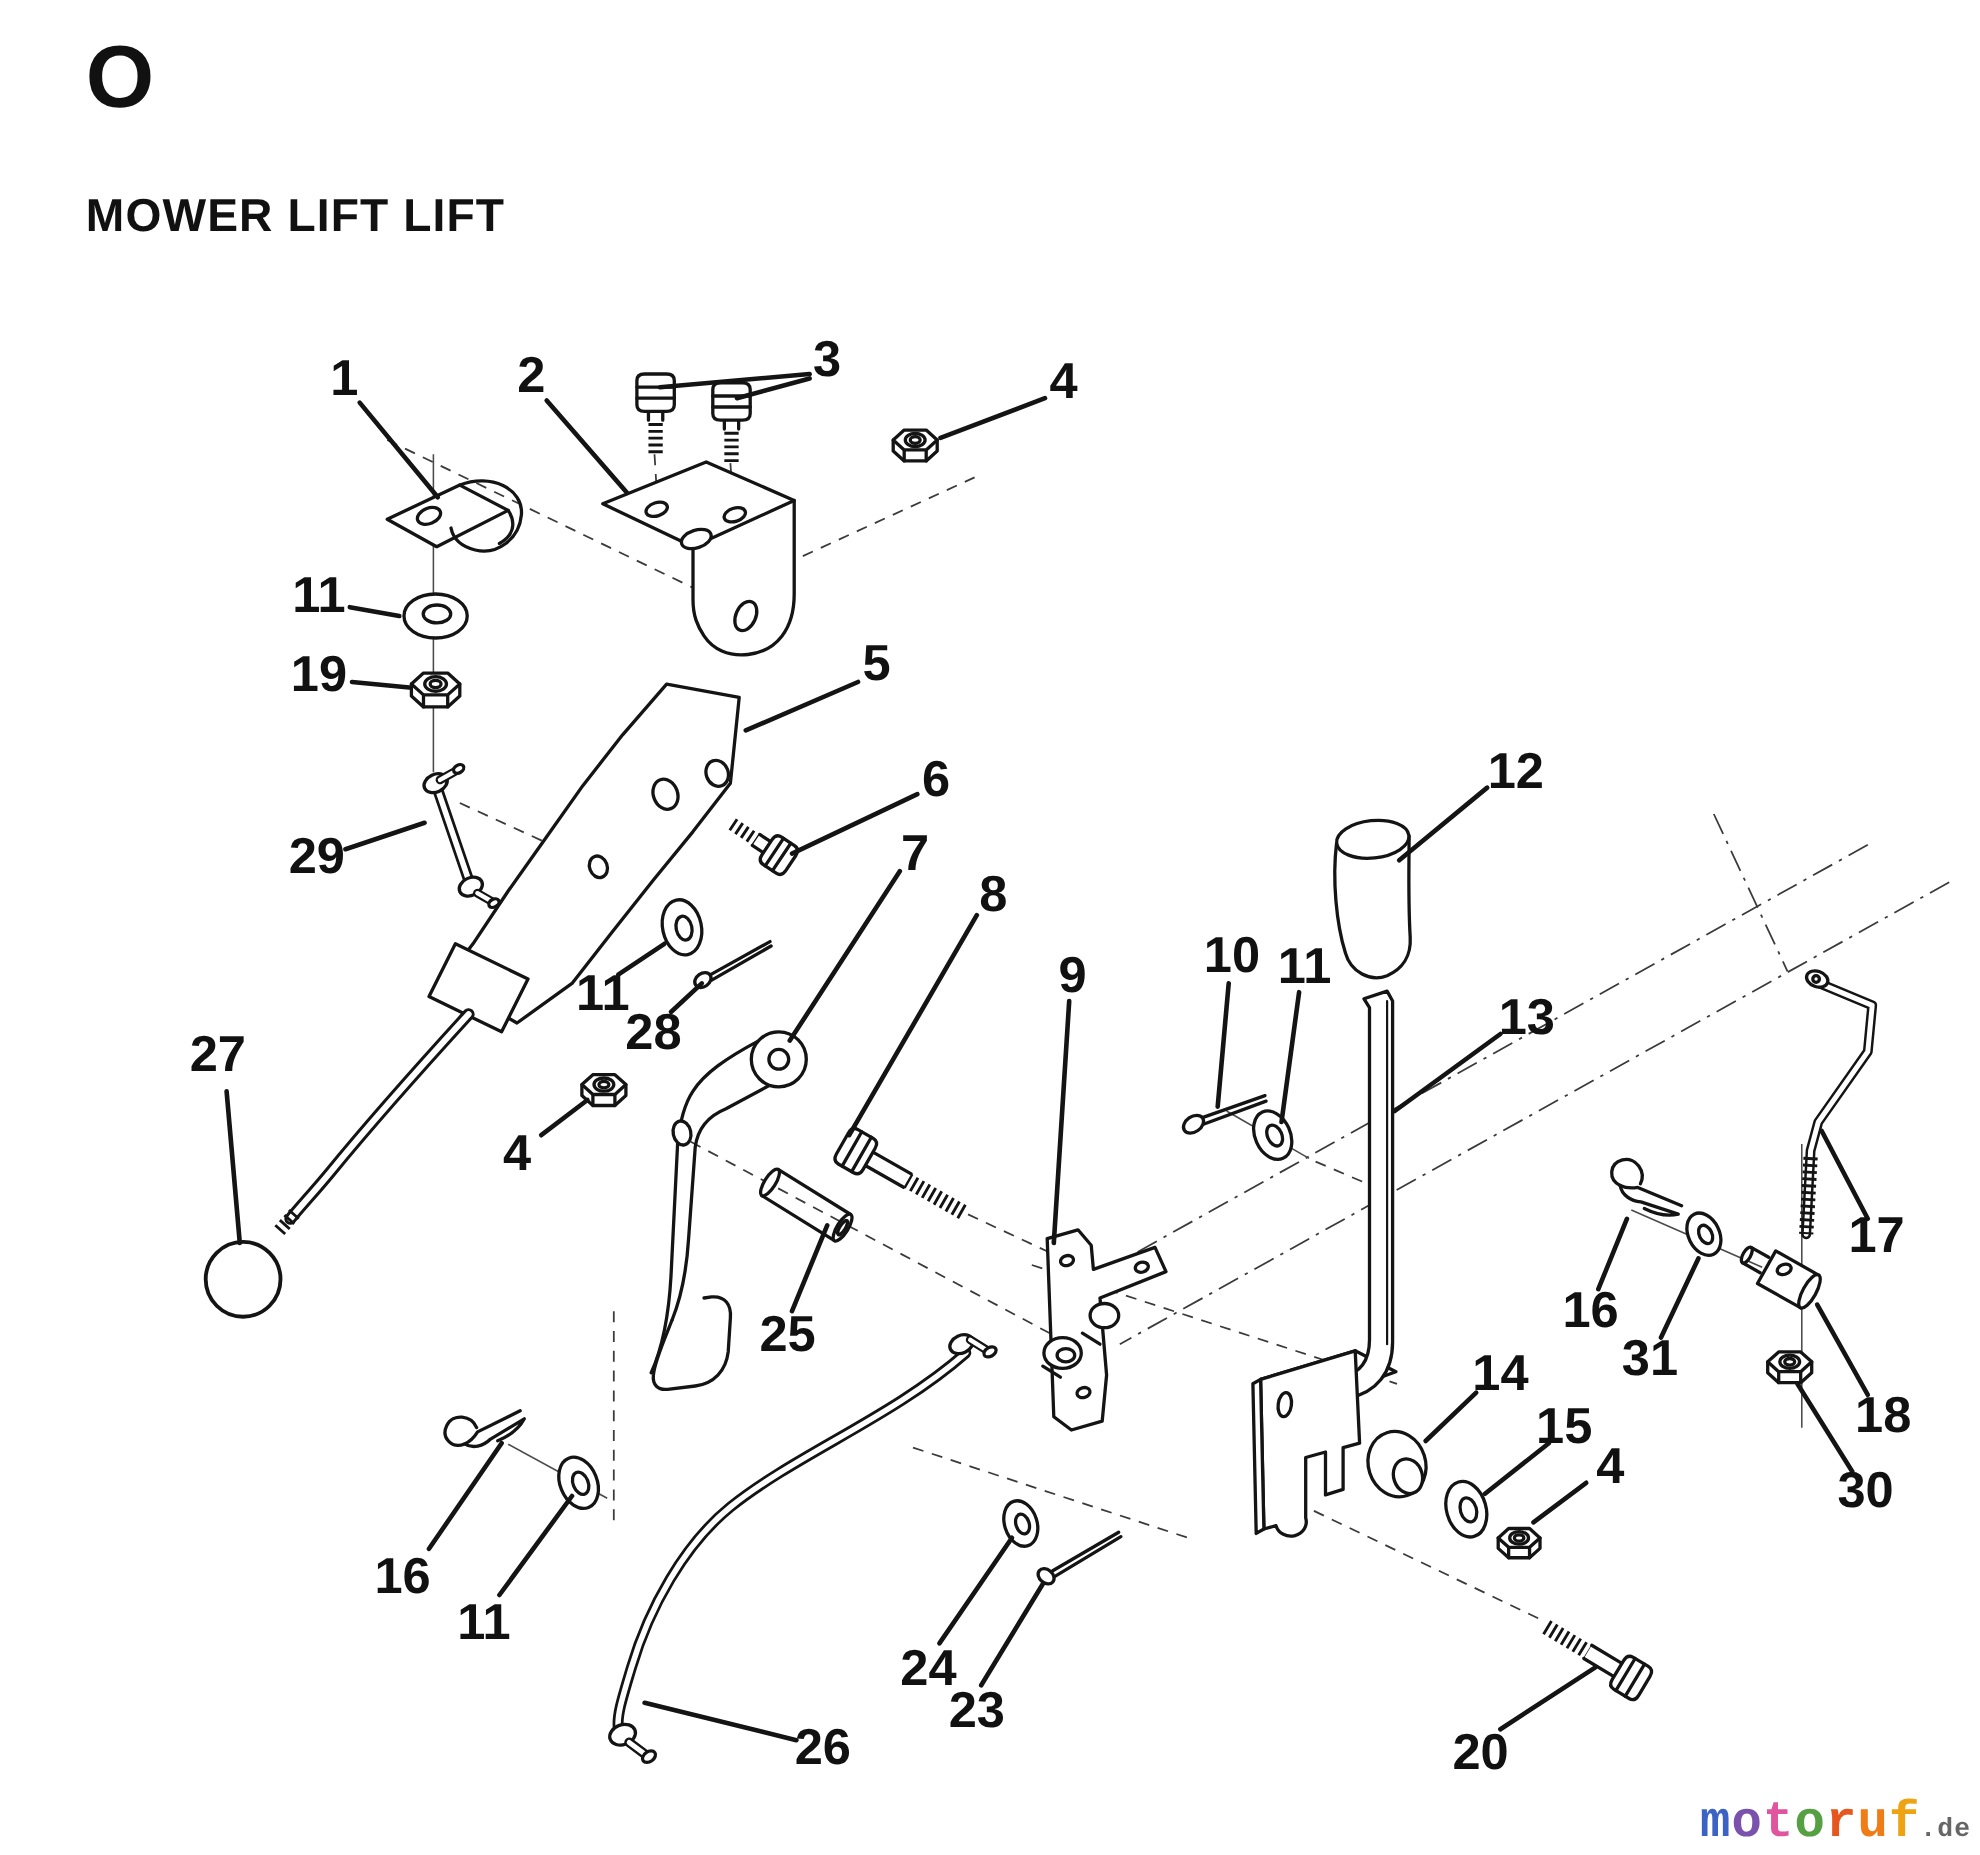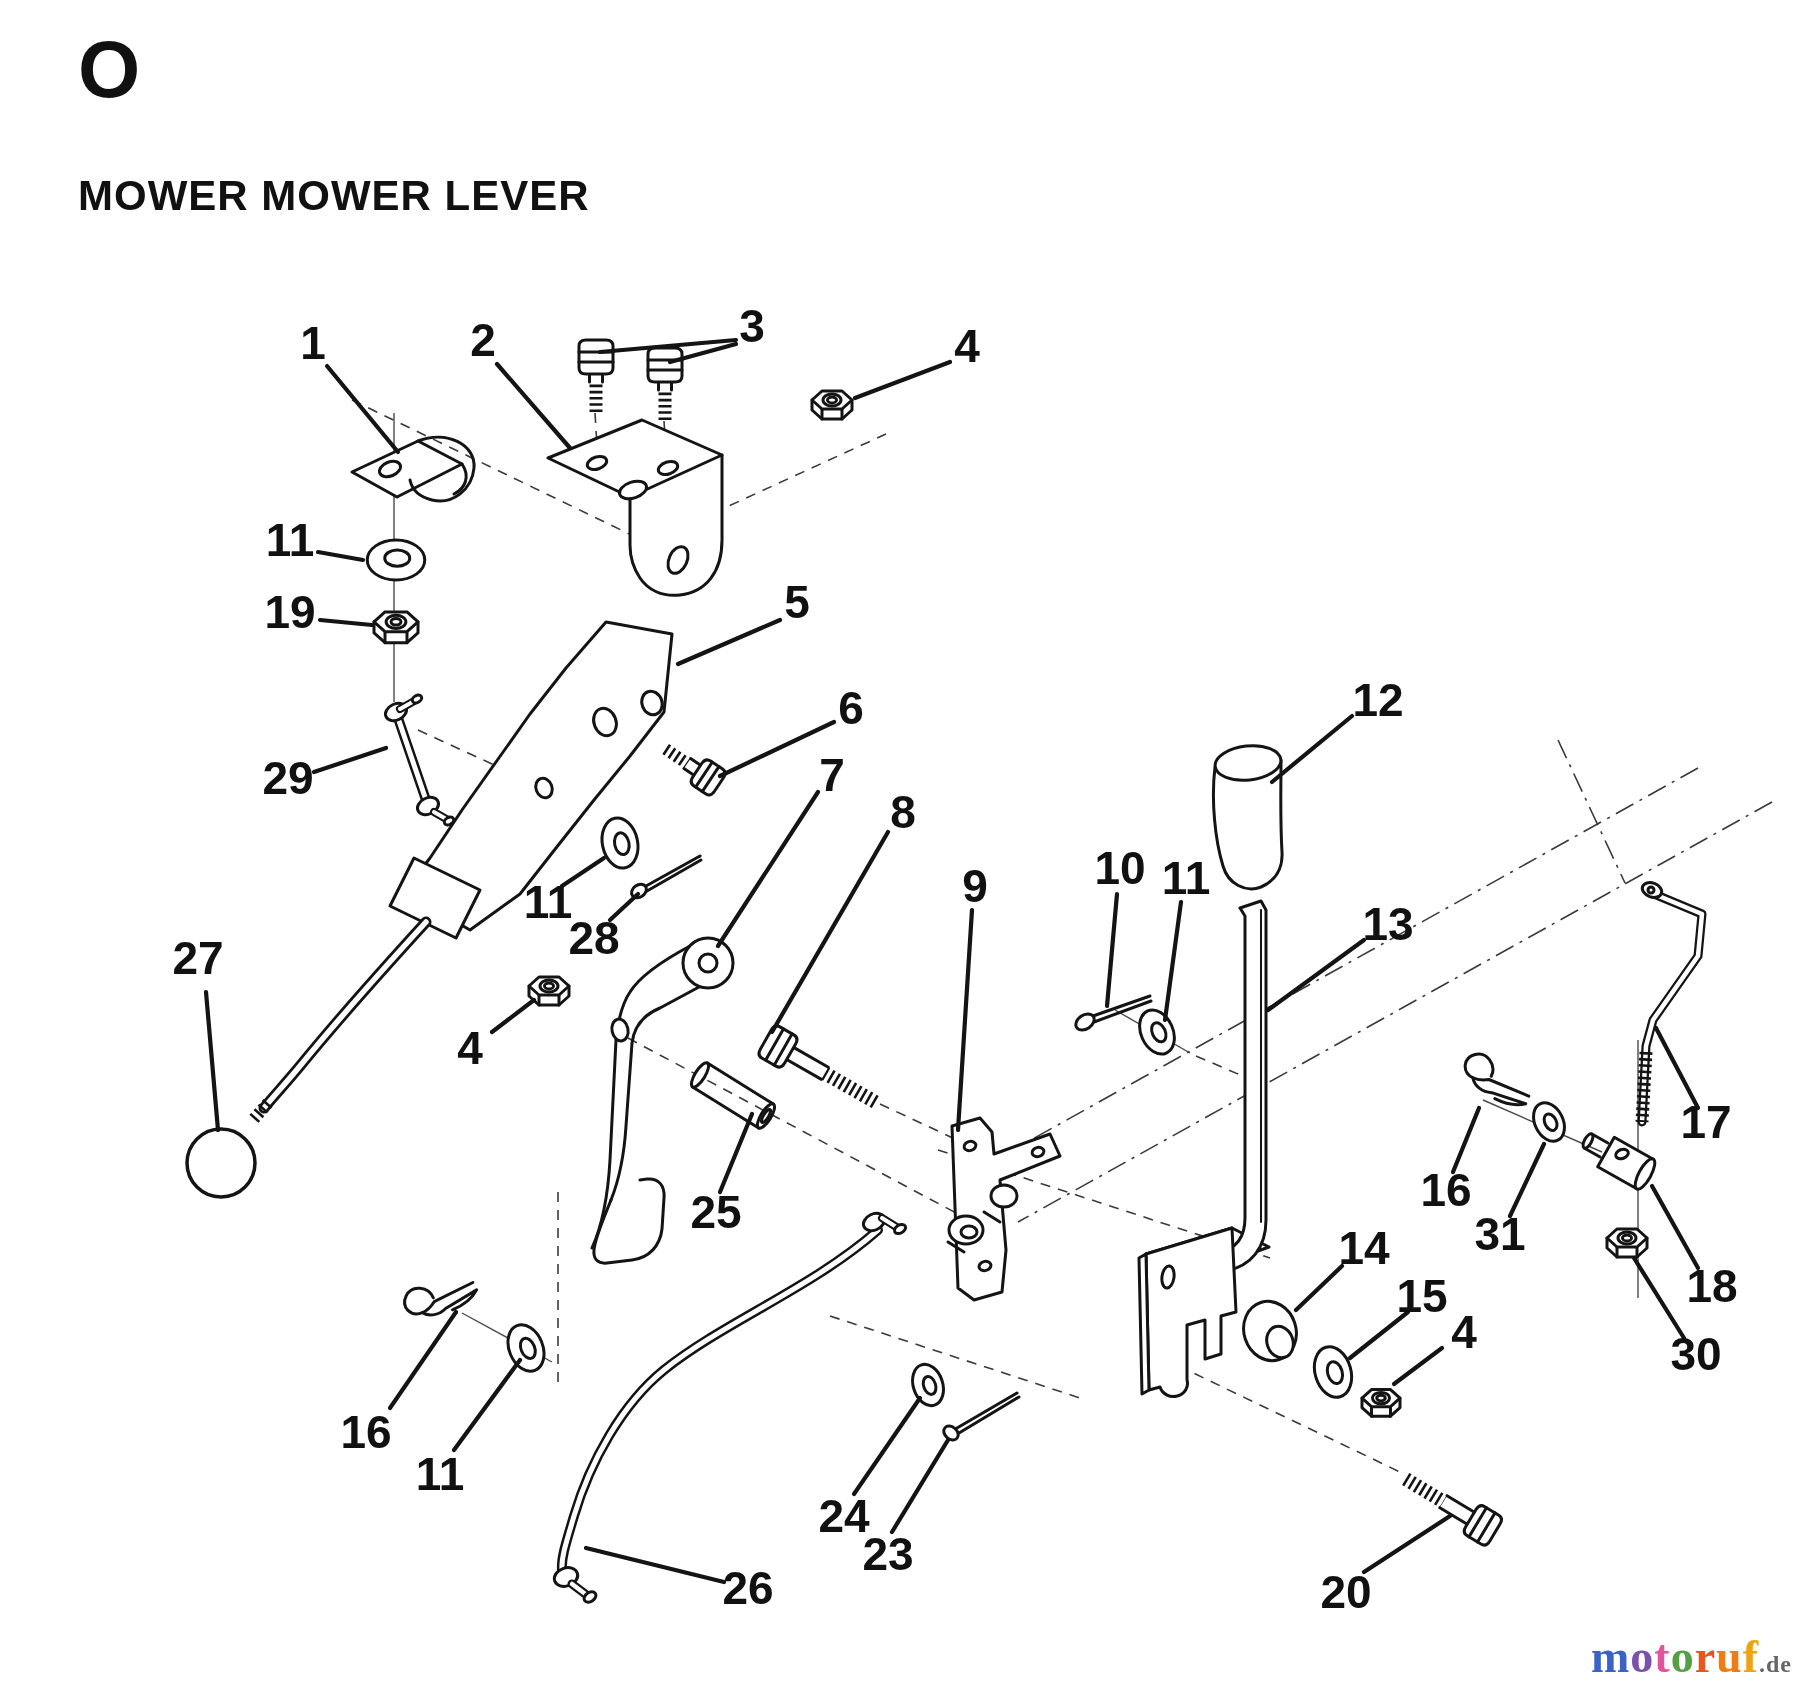--- a/index.html
+++ b/index.html
@@ -13,30 +13,30 @@
   .pf {fill:#ffffff;stroke:#141414;stroke-width:3;stroke-linejoin:round;}
   .thin {fill:none;stroke:#4a4a4a;stroke-width:1.4;}
   .dash {fill:none;stroke:#3a3a3a;stroke-width:1.6;stroke-dasharray:20 7 3 7;}
   .dash2{stroke-dasharray:10 8;}
   .thr  {fill:none;stroke:#141414;stroke-linecap:butt;stroke-dasharray:2.6 3.6;}
   .rodo {fill:none;stroke:#141414;stroke-linecap:round;stroke-linejoin:round;}
   .rodi {fill:none;stroke:#ffffff;stroke-linecap:round;stroke-linejoin:round;}
   .leader{fill:none;stroke:#141414;stroke-width:4.2;stroke-linecap:round;}
   .callout{font-family:"Liberation Sans",sans-serif;font-weight:700;font-size:46px;fill:#111;
            text-anchor:middle;dominant-baseline:central;}
-  .watermark{position:absolute;right:8px;bottom:6px;font-family:Liberation Serif, serif;
+  .watermark{position:absolute;right:8px;bottom:6px;font-family:Liberation Mono, monospace;
              font-weight:700;font-size:46px;line-height:1;letter-spacing:1px;cursor:pointer;}
   .watermark .tld{font-size:24px;font-weight:700;}
 </style>
 </head>
 <body>
 
 <div class="page">
   <div class="section-letter">O</div>
-  <h1 class="page-title">MOWER MOWER LEVER</h1>
+  <h1 class="page-title">MOWER LIFT LIFT</h1>
 
   <svg class="diagram" id="diagram-svg" width="1800" height="1686" viewBox="0 0 1800 1686">
     <defs>
       <g id="hexnut">
         <path class="pf" vector-effect="non-scaling-stroke" d="M-20,-2 L-20,8 L-10,17 L10,17 L20,8 L20,-2 Z"></path>
         <path class="p" vector-effect="non-scaling-stroke" d="M-10,7 L-10,17 M10,7 L10,17"></path>
         <path class="pf" vector-effect="non-scaling-stroke" d="M-20,-2 L-10,-11 L10,-11 L20,-2 L10,7 L-10,7 Z"></path>
         <ellipse class="pf" vector-effect="non-scaling-stroke" cx="0" cy="-2" rx="9" ry="6"></ellipse>
         <ellipse class="p" vector-effect="non-scaling-stroke" cx="0" cy="-2" rx="4.5" ry="3"></ellipse>
       </g>

